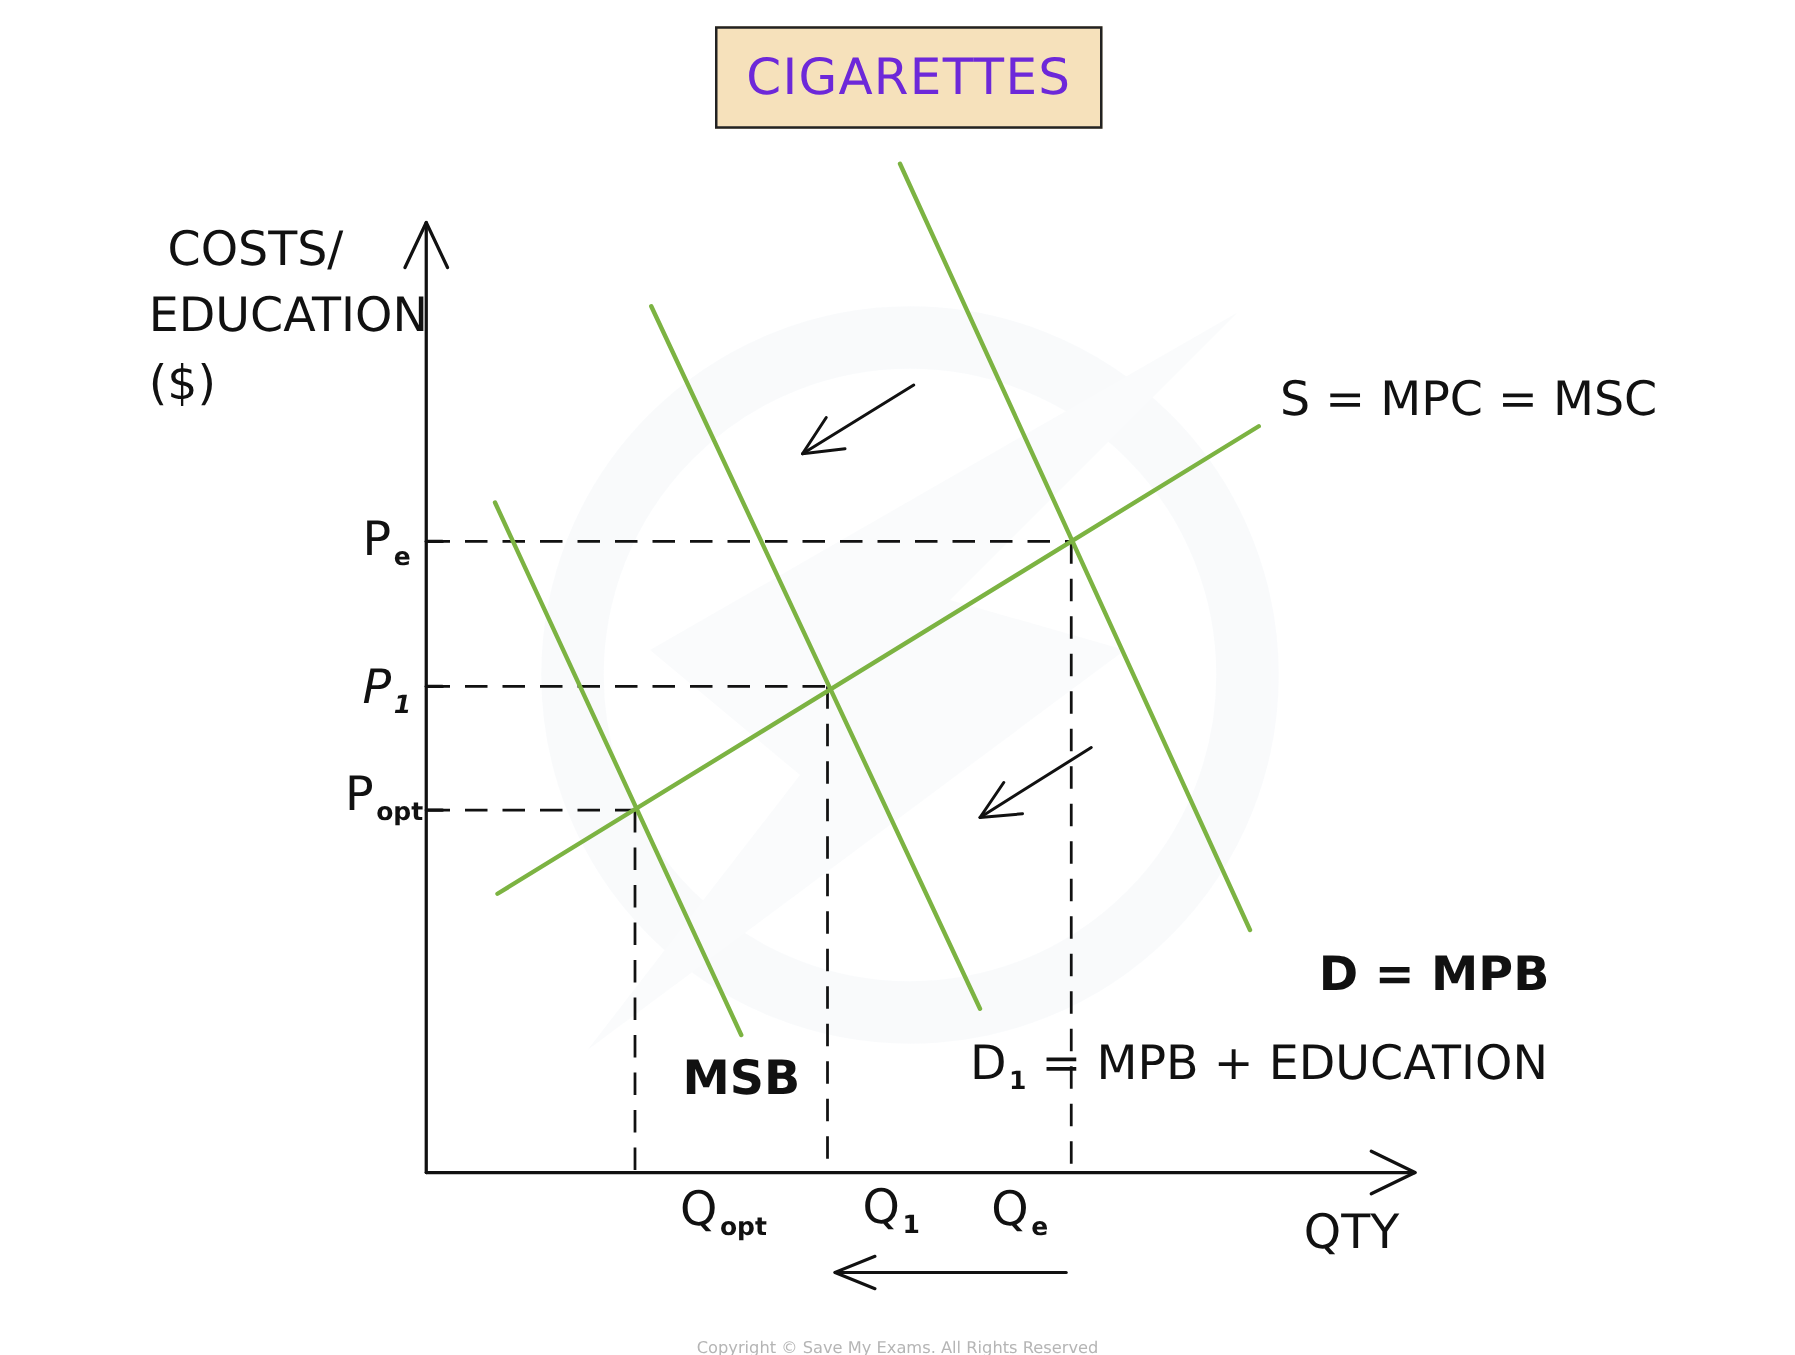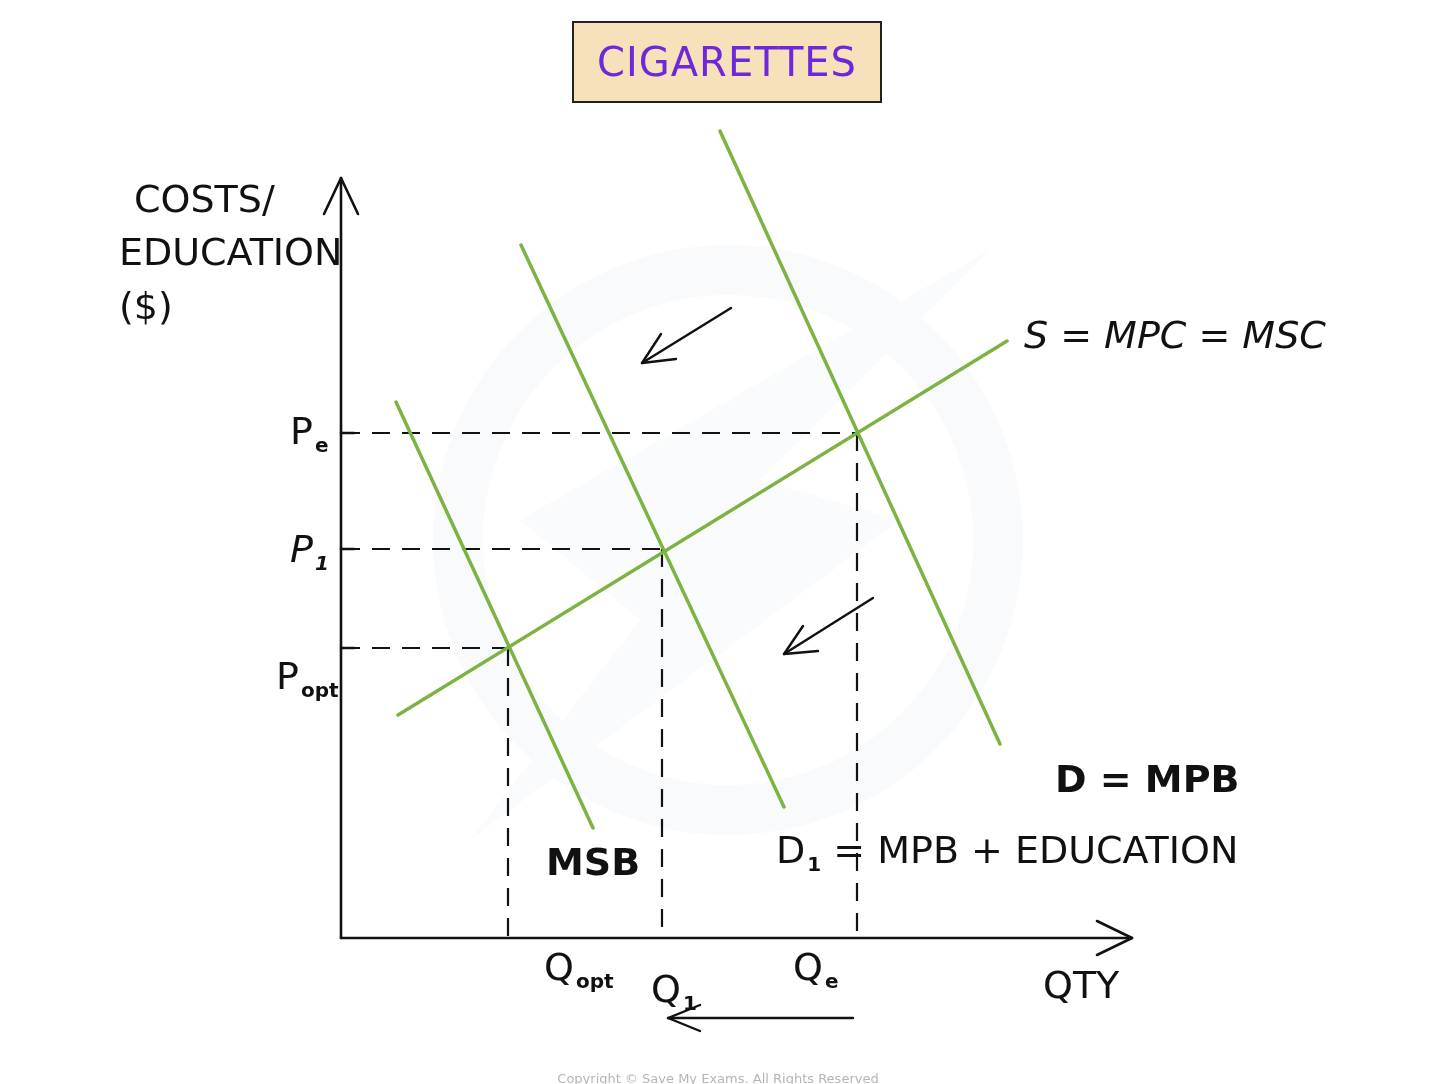--- a/index.html
+++ b/index.html
@@ -69,26 +69,26 @@
     </g>
   </g>
 </svg>
 
 <div class="lbl" style="left:119px; top:180px;margin-left:15px;">COSTS/</div>
 <div class="lbl" style="left:119px; top:233px;">EDUCATION</div>
 <div class="lbl" style="left:119px; top:287px;">($)</div>
 
 <div class="lbl" style="left:290px; top:412px;"><span>P</span><sub>e</sub></div>
 <div class="lbl" style="left:290px; top:530px;font-style:italic;"><span>P</span><sub>1</sub></div>
-<div class="lbl" style="left:276px; top:657px;text-align:center;"><span>P</span><sub>opt</sub></div>
+<div class="lbl" style="left:276px; top:616px;text-align:center;"><span>P</span><sub>opt</sub></div>
 
 <div class="lbl" style="left:496px; top:948px;margin-left:48px;"><span>Q</span><sub>opt</sub></div>
-<div class="lbl" style="left:651px; top:946px;margin-top:24px;"><span>Q</span><sub>1</sub></div>
+<div class="lbl" style="left:690px; top:946px;"><span>Q</span><sub>1</sub></div>
 <div class="lbl" style="left:793px; top:948px;"><span>Q</span><sub>e</sub></div>
 
 <div class="lbl" style="left:1043px; top:966px;">QTY</div>
 
-<div class="lbl" style="left:1024px; top:316px;font-style:italic;">S = MPC = MSC</div>
+<div class="lbl" style="left:1024px; top:300px;">S = MPC = MSC</div>
 <div class="lbl" style="left:1055px; top:760px;font-weight:bold;">D = MPB</div>
 <div class="lbl" style="left:776px; top:818px;margin-top:13px;"><span>D</span><sub>1</sub><span> = MPB + EDUCATION</span></div>
 <div class="lbl" style="left:546px; top:843px;font-weight:bold;">MSB</div>
 
 <div class="copyright">Copyright © Save My Exams. All Rights Reserved</div>
 
 </body></html>

